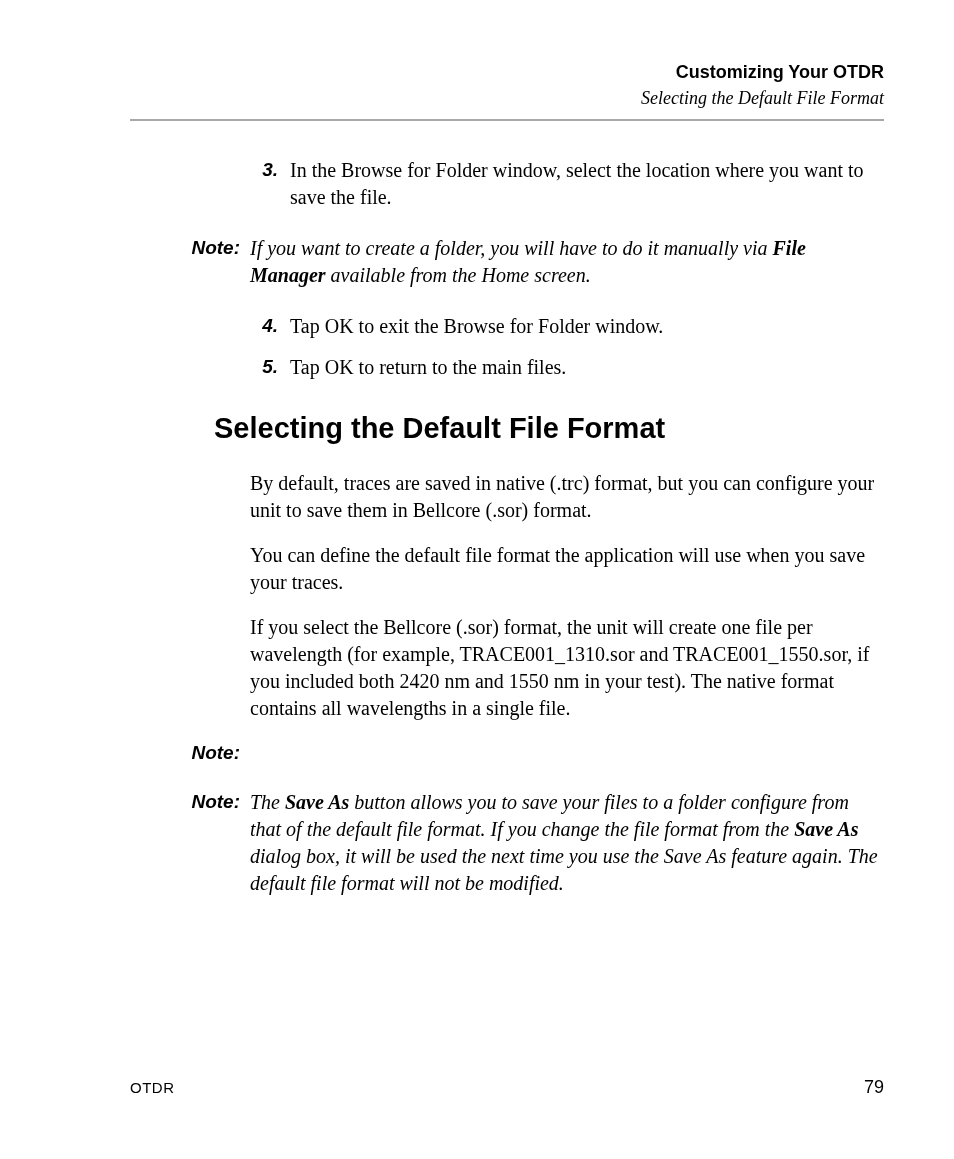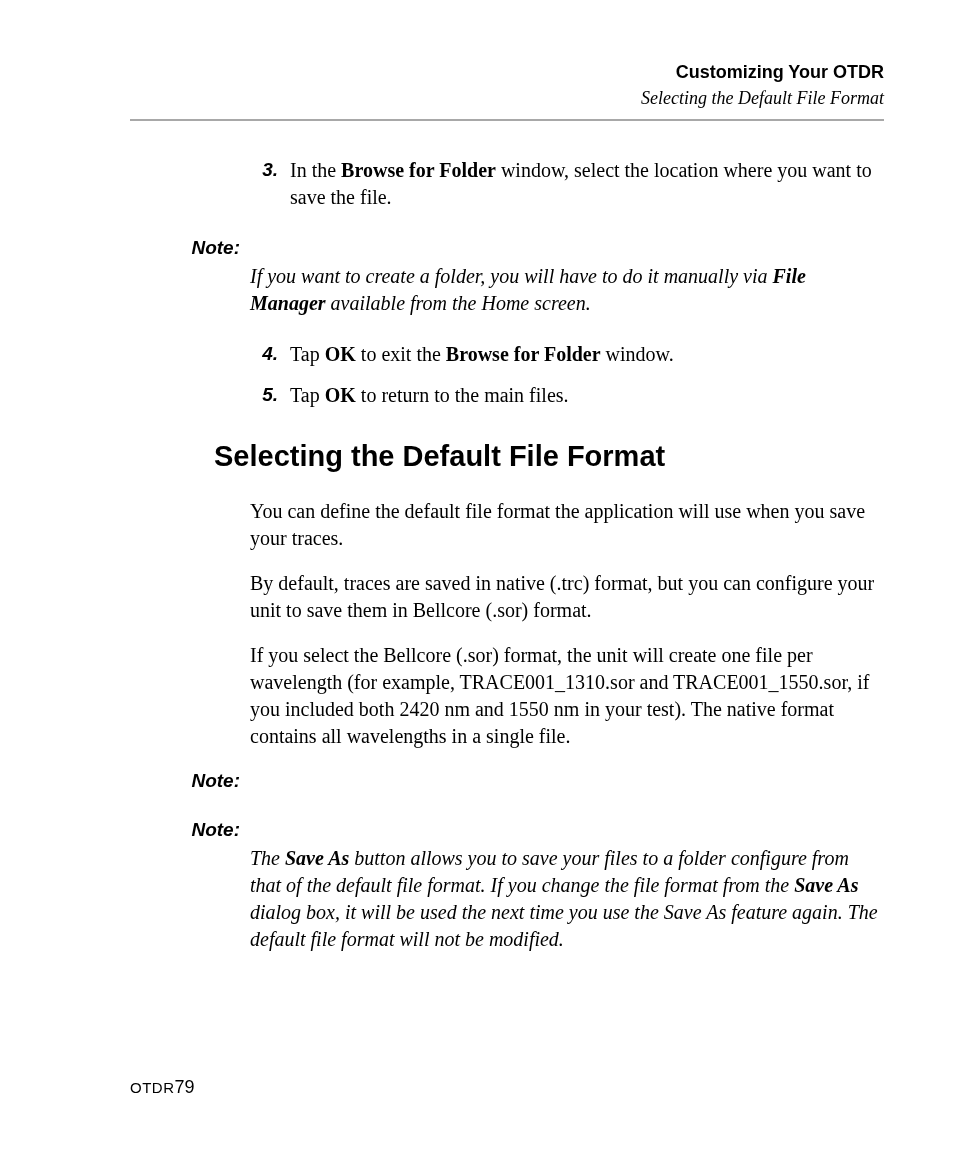--- a/index.html
+++ b/index.html
@@ -56,60 +56,59 @@
     font-size: 19px;
     min-width: 28px;
     text-align: right;
     padding-right: 12px;
     flex-shrink: 0;
   }
   .step-text {
     flex: 1;
   }
   .bs { 
-    font-weight: 700;
+    font-weight: 400;
   }
   .note-row {
     display: flex;
     margin: 0 0 24px 0;
   }
   .note-label {
     font-family: "Segoe UI", "Helvetica Neue", Arial, sans-serif;
     font-weight: 700;
     font-style: italic;
     font-size: 19px;
     min-width: 60px;
     padding-left: 50px;
     padding-right: 10px;
     flex-shrink: 0;
     text-align: right;
   }
   .note-text {
     flex: 1;
     font-style: italic;
     font-size: 20px;
-    margin-top: 28px;
   }
   .note-text .nb { font-weight:700; font-style: italic; }
   h1.section-heading {
     font-family: "Segoe UI", "Helvetica Neue", Arial, sans-serif;
     font-weight: 800;
     font-size: 29px;
     margin: 28px 0 22px 84px;
   }
   p.body {
     margin: 0 0 18px 0;
   }
   .footer {
     position: absolute;
     bottom: 60px;
     left: 130px;
     right: 70px;
     display: flex;
-    justify-content: flex-start;
+    justify-content: space-between;
     font-size: 15px;
     font-family: "Segoe UI", "Helvetica Neue", Arial, sans-serif;
     align-items: baseline;
     margin-top: 8px;
   }
   .footer .doc { letter-spacing: 0.5px; }
   .footer .page { font-weight: 400; font-size: 18px; }
 </style>
 </head>
 <body>
@@ -151,22 +150,22 @@
       <span class="step-text">
         <span>Tap </span><span class="bs">OK</span><span> to return to the main files.</span><span class="bs"></span><span></span>
       </span>
     </li>
   </ol>
 </div>
 
 <h1 class="section-heading">Selecting the Default File Format</h1>
 
 <div class="content-block">
+  <p class="body">By default, traces are saved in native (.trc) format, but you can configure your unit to save them in Bellcore (.sor) format.</p>
   <p class="body">You can define the default file format the application will use when you save your traces.</p>
-  <p class="body">By default, traces are saved in native (.trc) format, but you can configure your unit to save them in Bellcore (.sor) format.</p>
   <p class="body">If you select the Bellcore (.sor) format, the unit will create one file per wavelength (for example, TRACE001_1310.sor and TRACE001_1550.sor, if you included both 2420 nm and 1550 nm in your test). The native format contains all wavelengths in a single file.</p>
 </div>
 
 <div class="note-row">
   <div class="note-label">Note:</div>
 </div>
 
 <div class="note-row">
   <div class="note-label">Note:</div>
   <div class="note-text">

